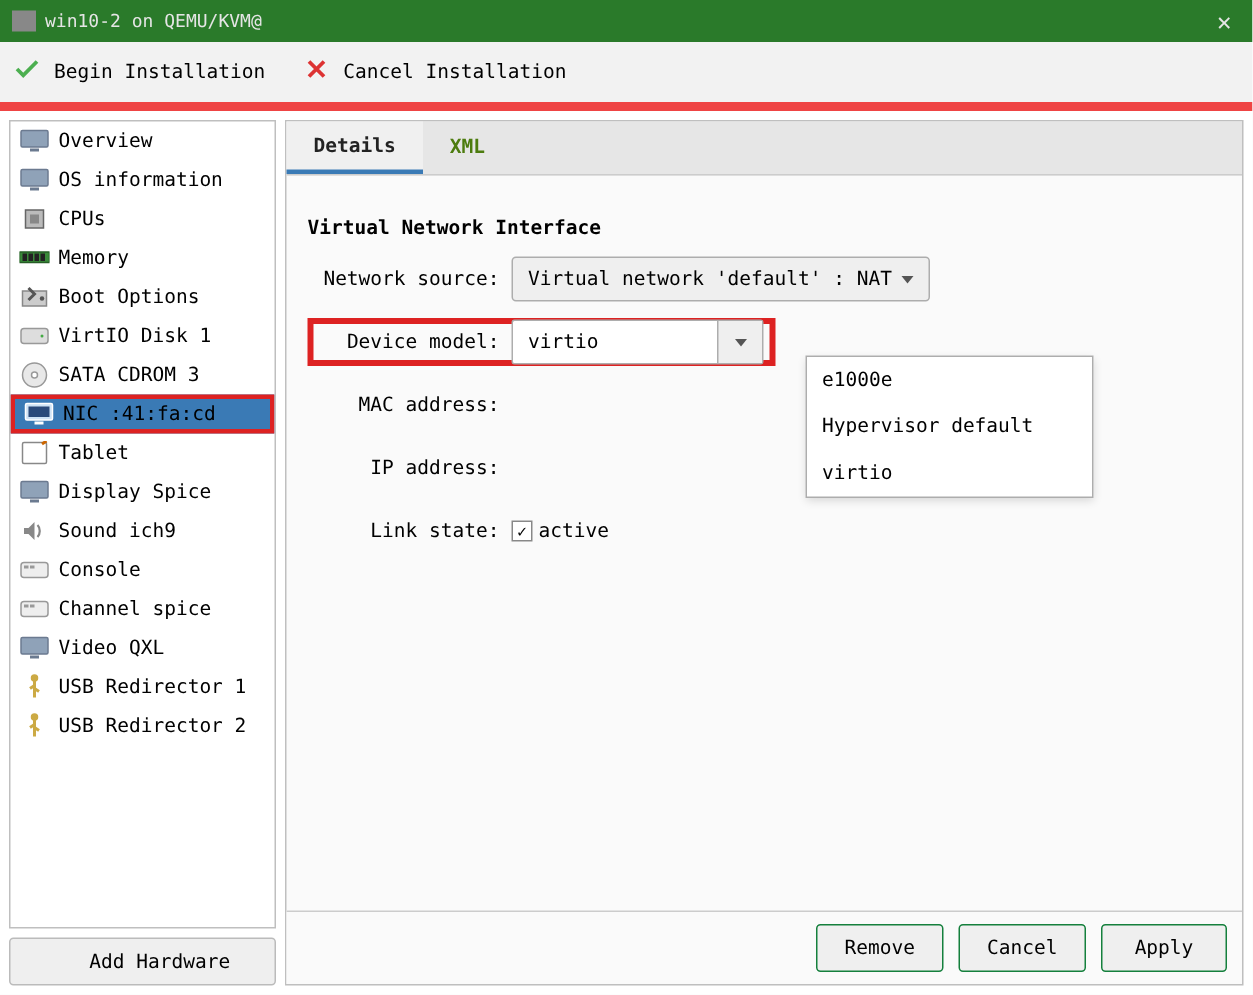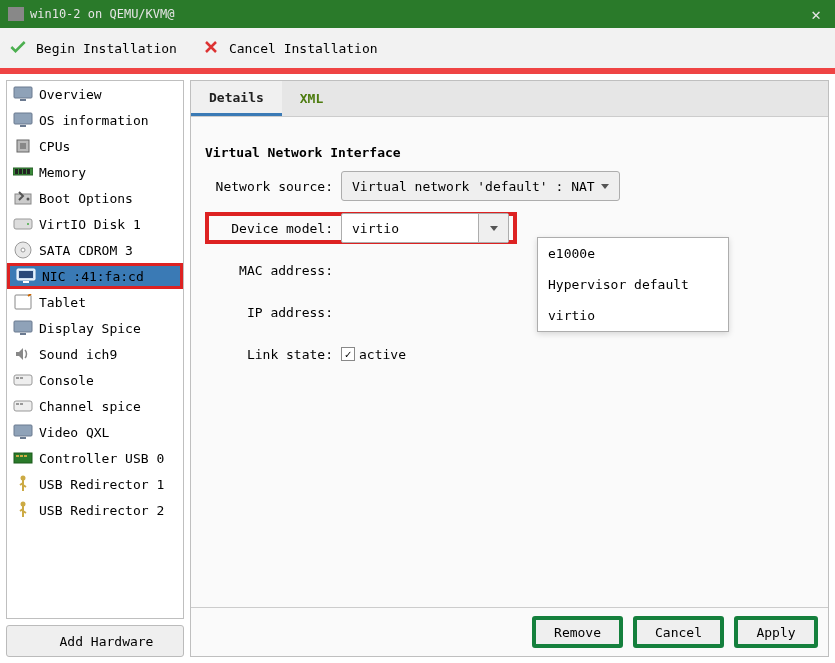--- a/index.html
+++ b/index.html
@@ -201,21 +201,21 @@
     gap:10px;
     justify-content:flex-end;
     background:#fafafa;
   }
   .footer .left { margin-right:auto; }
   .footer button {
     height:32px;
     min-width:84px;
     padding:0 18px;
     background:#efefef;
-    border:4px solid #15803d;
+    border:1px solid #15803d;
     border-radius:3px;
     font-family:inherit;
     font-size:13px;
     cursor:pointer;
     text-align:center;
   }
   .checkbox-visual{
     width:14px;height:14px;border:1px solid #888;background:#fff;display:inline-flex;align-items:center;justify-content:center;font-size:11px;margin-right:4px;
   }
   .caret-down{width:0;height:0;border-left:4px solid transparent;border-right:4px solid transparent;border-top:5px solid #555;display:inline-block}
@@ -380,31 +380,20 @@
           <span class="dev-icon">
             <svg width="20" height="16" viewBox="0 0 20 16">
               <rect x="1" y="1" width="18" height="11" rx="1" fill="#8fa2b8" stroke="#6b7a90"></rect>
               <rect x="7" y="13" width="6" height="2" fill="#6b7a90"></rect>
             </svg>
           </span>
           <span>Video QXL</span>
         </div>
         <div class="sidebar-item">
           <span class="dev-icon">
-            <svg width="20" height="14" viewBox="0 0 20 14">
-              <rect x="1" y="2" width="18" height="10" fill="#2a7a2a" stroke="#1a5a1a"></rect>
-              <rect x="3" y="4" width="3" height="2" fill="#ca4"></rect>
-              <rect x="7" y="4" width="3" height="2" fill="#ca4"></rect>
-              <rect x="11" y="4" width="3" height="2" fill="#ca4"></rect>
-            </svg>
-          </span>
-          <span>Controller USB 0</span>
-        </div>
-        <div class="sidebar-item">
-          <span class="dev-icon">
             <svg width="14" height="18" viewBox="0 0 14 18">
               <circle cx="7" cy="3" r="2.5" fill="#ca4"></circle>
               <line x1="7" y1="5" x2="7" y2="16" stroke="#ca4" stroke-width="2"></line>
               <path d="M7 8l-3 2M7 10l3 2" fill="none" stroke="#ca4" stroke-width="2"></path>
             </svg>
           </span>
           <span>USB Redirector 1</span>
         </div>
         <div class="sidebar-item">
           <span class="dev-icon">

